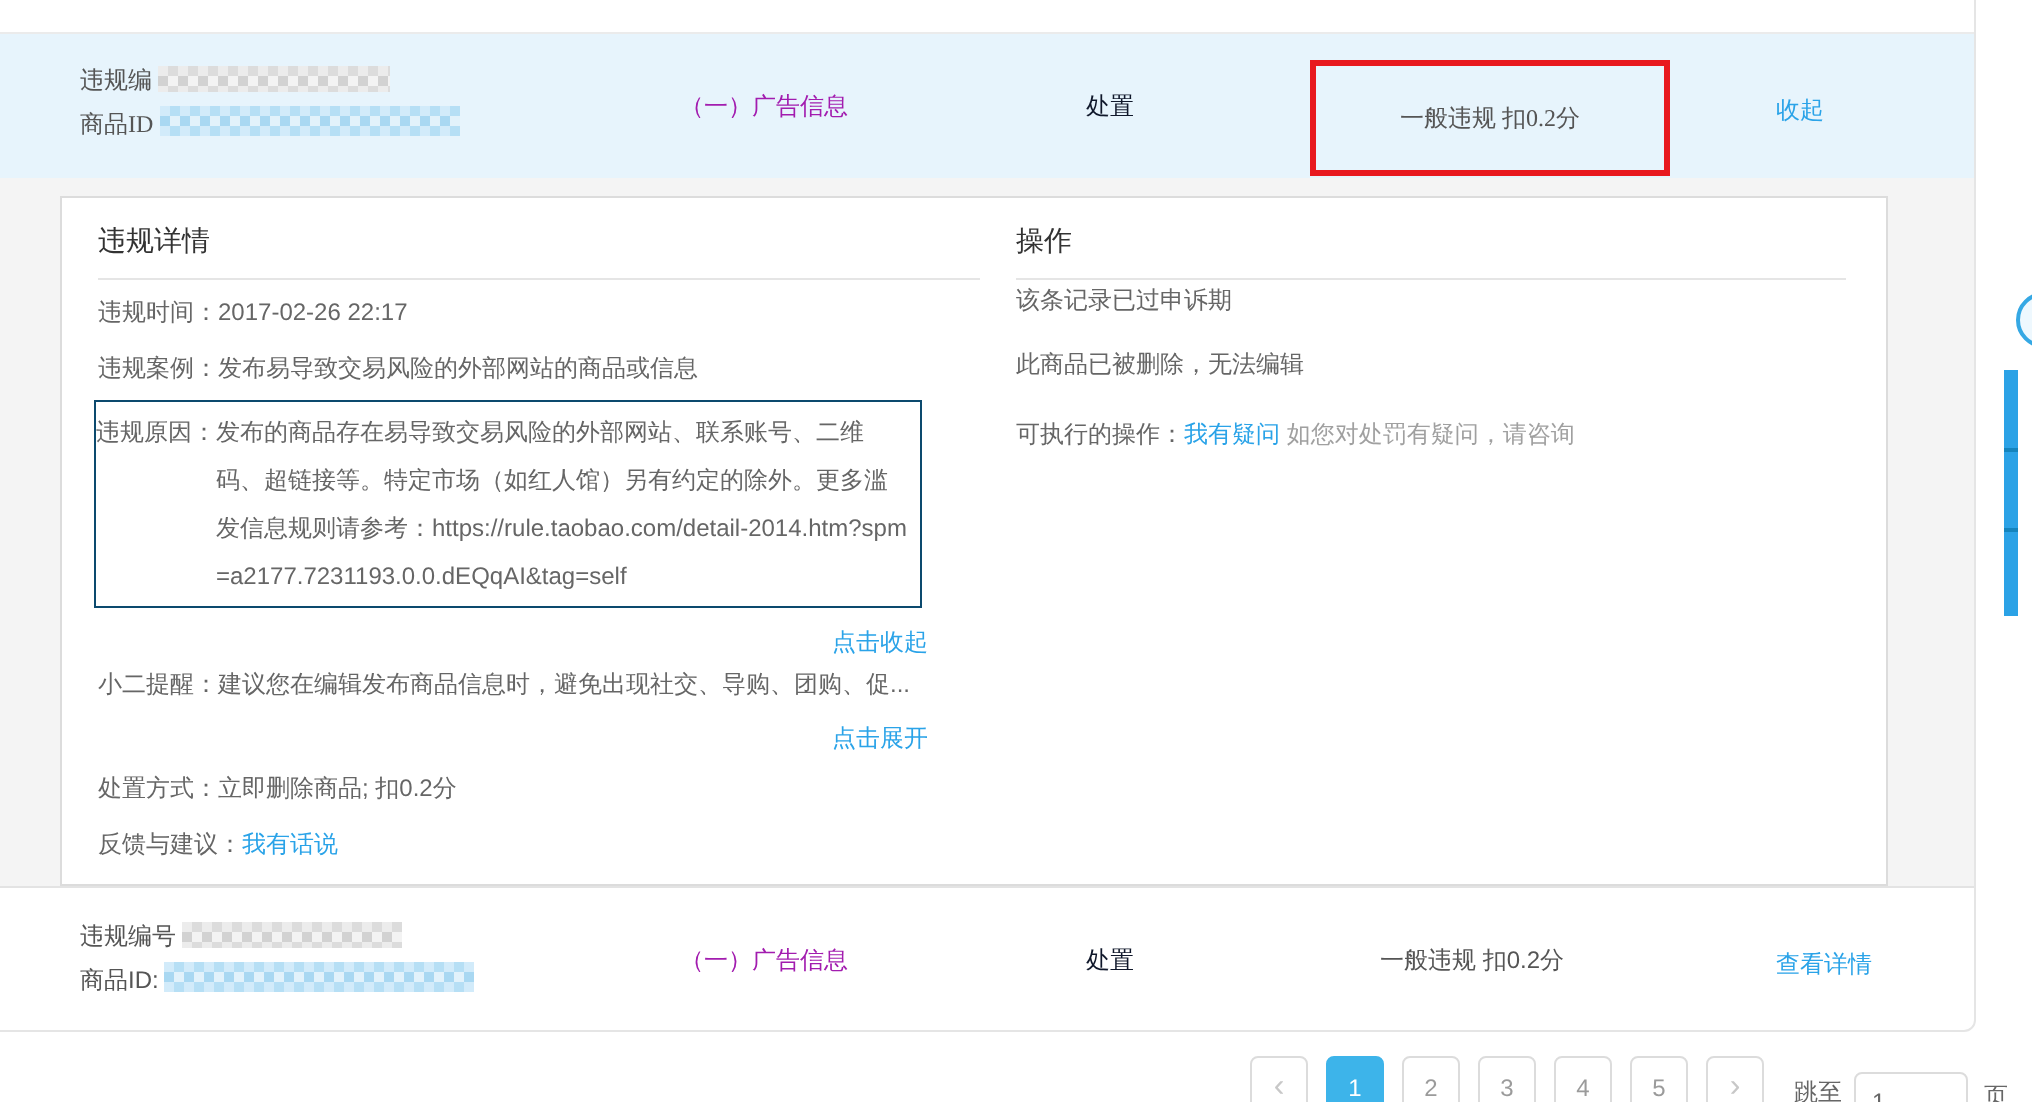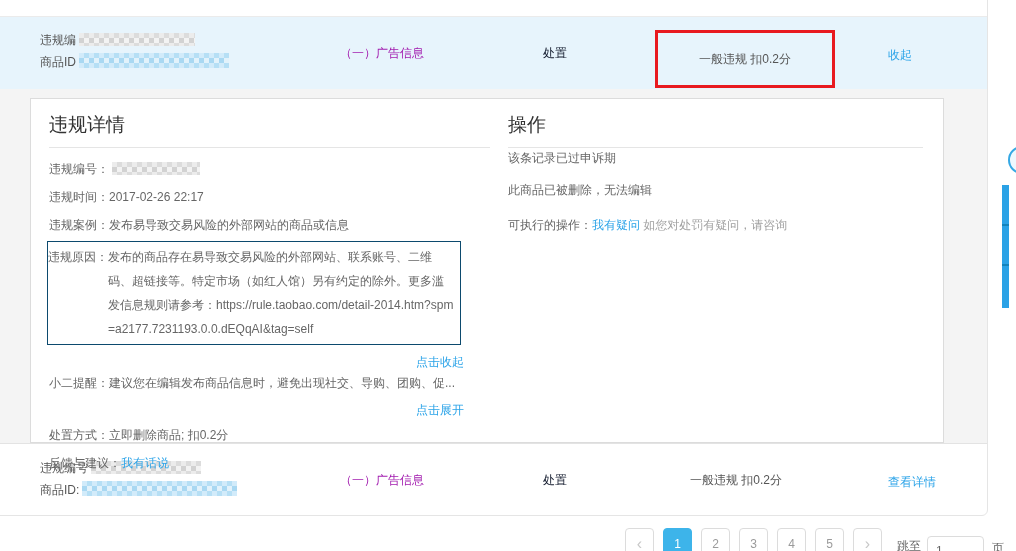--- a/index.html
+++ b/index.html
@@ -6,42 +6,42 @@
   body { font-family:"Liberation Sans","DejaVu Sans",sans-serif; background:#fff; }
   #screen { position:relative; width:1016px; height:551px; background:#fff; overflow:hidden; font-size:12px; color:#666; }
 
   
   .top-strip { position:absolute; left:0; top:0; width:988px; height:17px; background:#fff; border-bottom:1px solid #ebebeb; }
 
   
   .card-frame { position:absolute; left:-10px; top:-10px; width:998px; height:526px; border:1px solid #e5e5e5; border-radius:0 0 6px 0; pointer-events:none; z-index:6; }
 
   
-  .row-open { position:absolute; left:0; top:17px; width:987px; height:72px; background:#e7f4fc; }
+  .row-open { position:absolute; left:0; top:17px; width:987px; height:72px; background:#e7f4fc;font-family:Liberation Serif, serif; }
   .ids { position:absolute; left:40px; top:12px; line-height:22px; color:#555; white-space:nowrap; }
   .mosaic { display:inline-block; vertical-align:-2px; margin-left:3px;
             background: conic-gradient(#dcdcdc 25%, #f3f3f3 0 50%, #d2d2d2 0 75%, #ececec 0) 0 0/10px 10px; }
   .mosaic.blue { background: conic-gradient(#b6dff5 25%, #e2f2fb 0 50%, #a9d8f2 0 75%, #d2ebfa 0) 0 0/10px 10px; }
   .m-g1 { width:116px; height:13px; }
   .m-b1 { width:150px; height:15px; }
   .m-g2 { width:88px;  height:13px; }
   .m-g3 { width:110px; height:13px; }
   .m-b3 { width:155px; height:15px; }
   .cat   { position:absolute; left:340px; top:28px; line-height:16px; color:#a21caf; }
   .act   { position:absolute; left:543px; top:28px; line-height:16px; color:#0f172a; }
   .penalty-box { position:absolute; left:655px; top:13px; width:180px; height:58px; border:3px solid #e8191f; display:flex; align-items:center; justify-content:center; color:#555; }
   .toggle-link { position:absolute; left:888px; top:30px; line-height:16px; }
   a.lnk { color:#2aa3e8; text-decoration:none; cursor:pointer; }
 
   
   .gray-section { position:absolute; left:0; top:89px; width:987px; height:355px; background:#f4f4f4; border-bottom:1px solid #e3e3e3; }
   .panel { position:absolute; left:30px; top:98px; width:914px; height:345px; background:#fff; border:1px solid #dcdcdc; display:flex; z-index:2; }
   .col-left  { width:459px; padding:0 0 0 18px; }
   .col-right { flex:1; padding:0 20px 0 18px; }
-  .col-title { padding:13px 0 9px; font-size:19px; color:#333; border-bottom:1px solid #e5e5e5; }
+  .col-title { padding:13px 0 9px; font-size:14px; color:#333; border-bottom:1px solid #e5e5e5; }
   .f-row { line-height:24px; margin-top:4px; white-space:nowrap; }
   .f-row.first { margin-top:9px; }
   .reason-box { margin:4px 12px 0 -2px; width:414px; border:1px solid #0c4a6e; padding:3px 6px 3px 0; display:flex; position:relative; z-index:3; }
   .reason-label { white-space:nowrap; line-height:24px; }
   .reason-text { width:356px; line-height:24px; word-break:break-all; }
   .align-right { text-align:right; padding-right:26px; line-height:18px; margin-top:8px; }
   .ellipsis-row { line-height:20px; margin-top:2px; white-space:nowrap; }
   .op-line { line-height:20px; margin-top:0; }
   .op-line.first { margin-top:12px; }
   .op-exec { margin-top:15px; line-height:20px; }
@@ -89,23 +89,20 @@
       <span>一般违规 扣0.2分</span>
     </div>
     <a class="lnk toggle-link">收起</a>
   </div>
 
   <div class="gray-section"></div>
   <div class="panel">
 
     <div class="col-left">
       <div class="col-title">违规详情</div>
-      <div class="f-row first">
-        <span>违规编号：</span><span class="mosaic m-g2"></span>
-      </div>
       <div class="f-row">违规时间：2017-02-26 22:17</div>
       <div class="f-row">违规案例：发布易导致交易风险的外部网站的商品或信息</div>
       <div class="reason-box">
         <span class="reason-label">违规原因：</span>
         <div class="reason-text">发布的商品存在易导致交易风险的外部网站、联系账号、二维码、超链接等。特定市场（如红人馆）另有约定的除外。更多滥发信息规则请参考：https://rule.taobao.com/detail-2014.htm?spm=a2177.7231193.0.0.dEQqAI&amp;tag=self</div>
       </div>
       <div class="align-right">
         <a class="lnk">点击收起</a>
       </div>
       <div class="ellipsis-row">小二提醒：建议您在编辑发布商品信息时，避免出现社交、导购、团购、促...</div>

